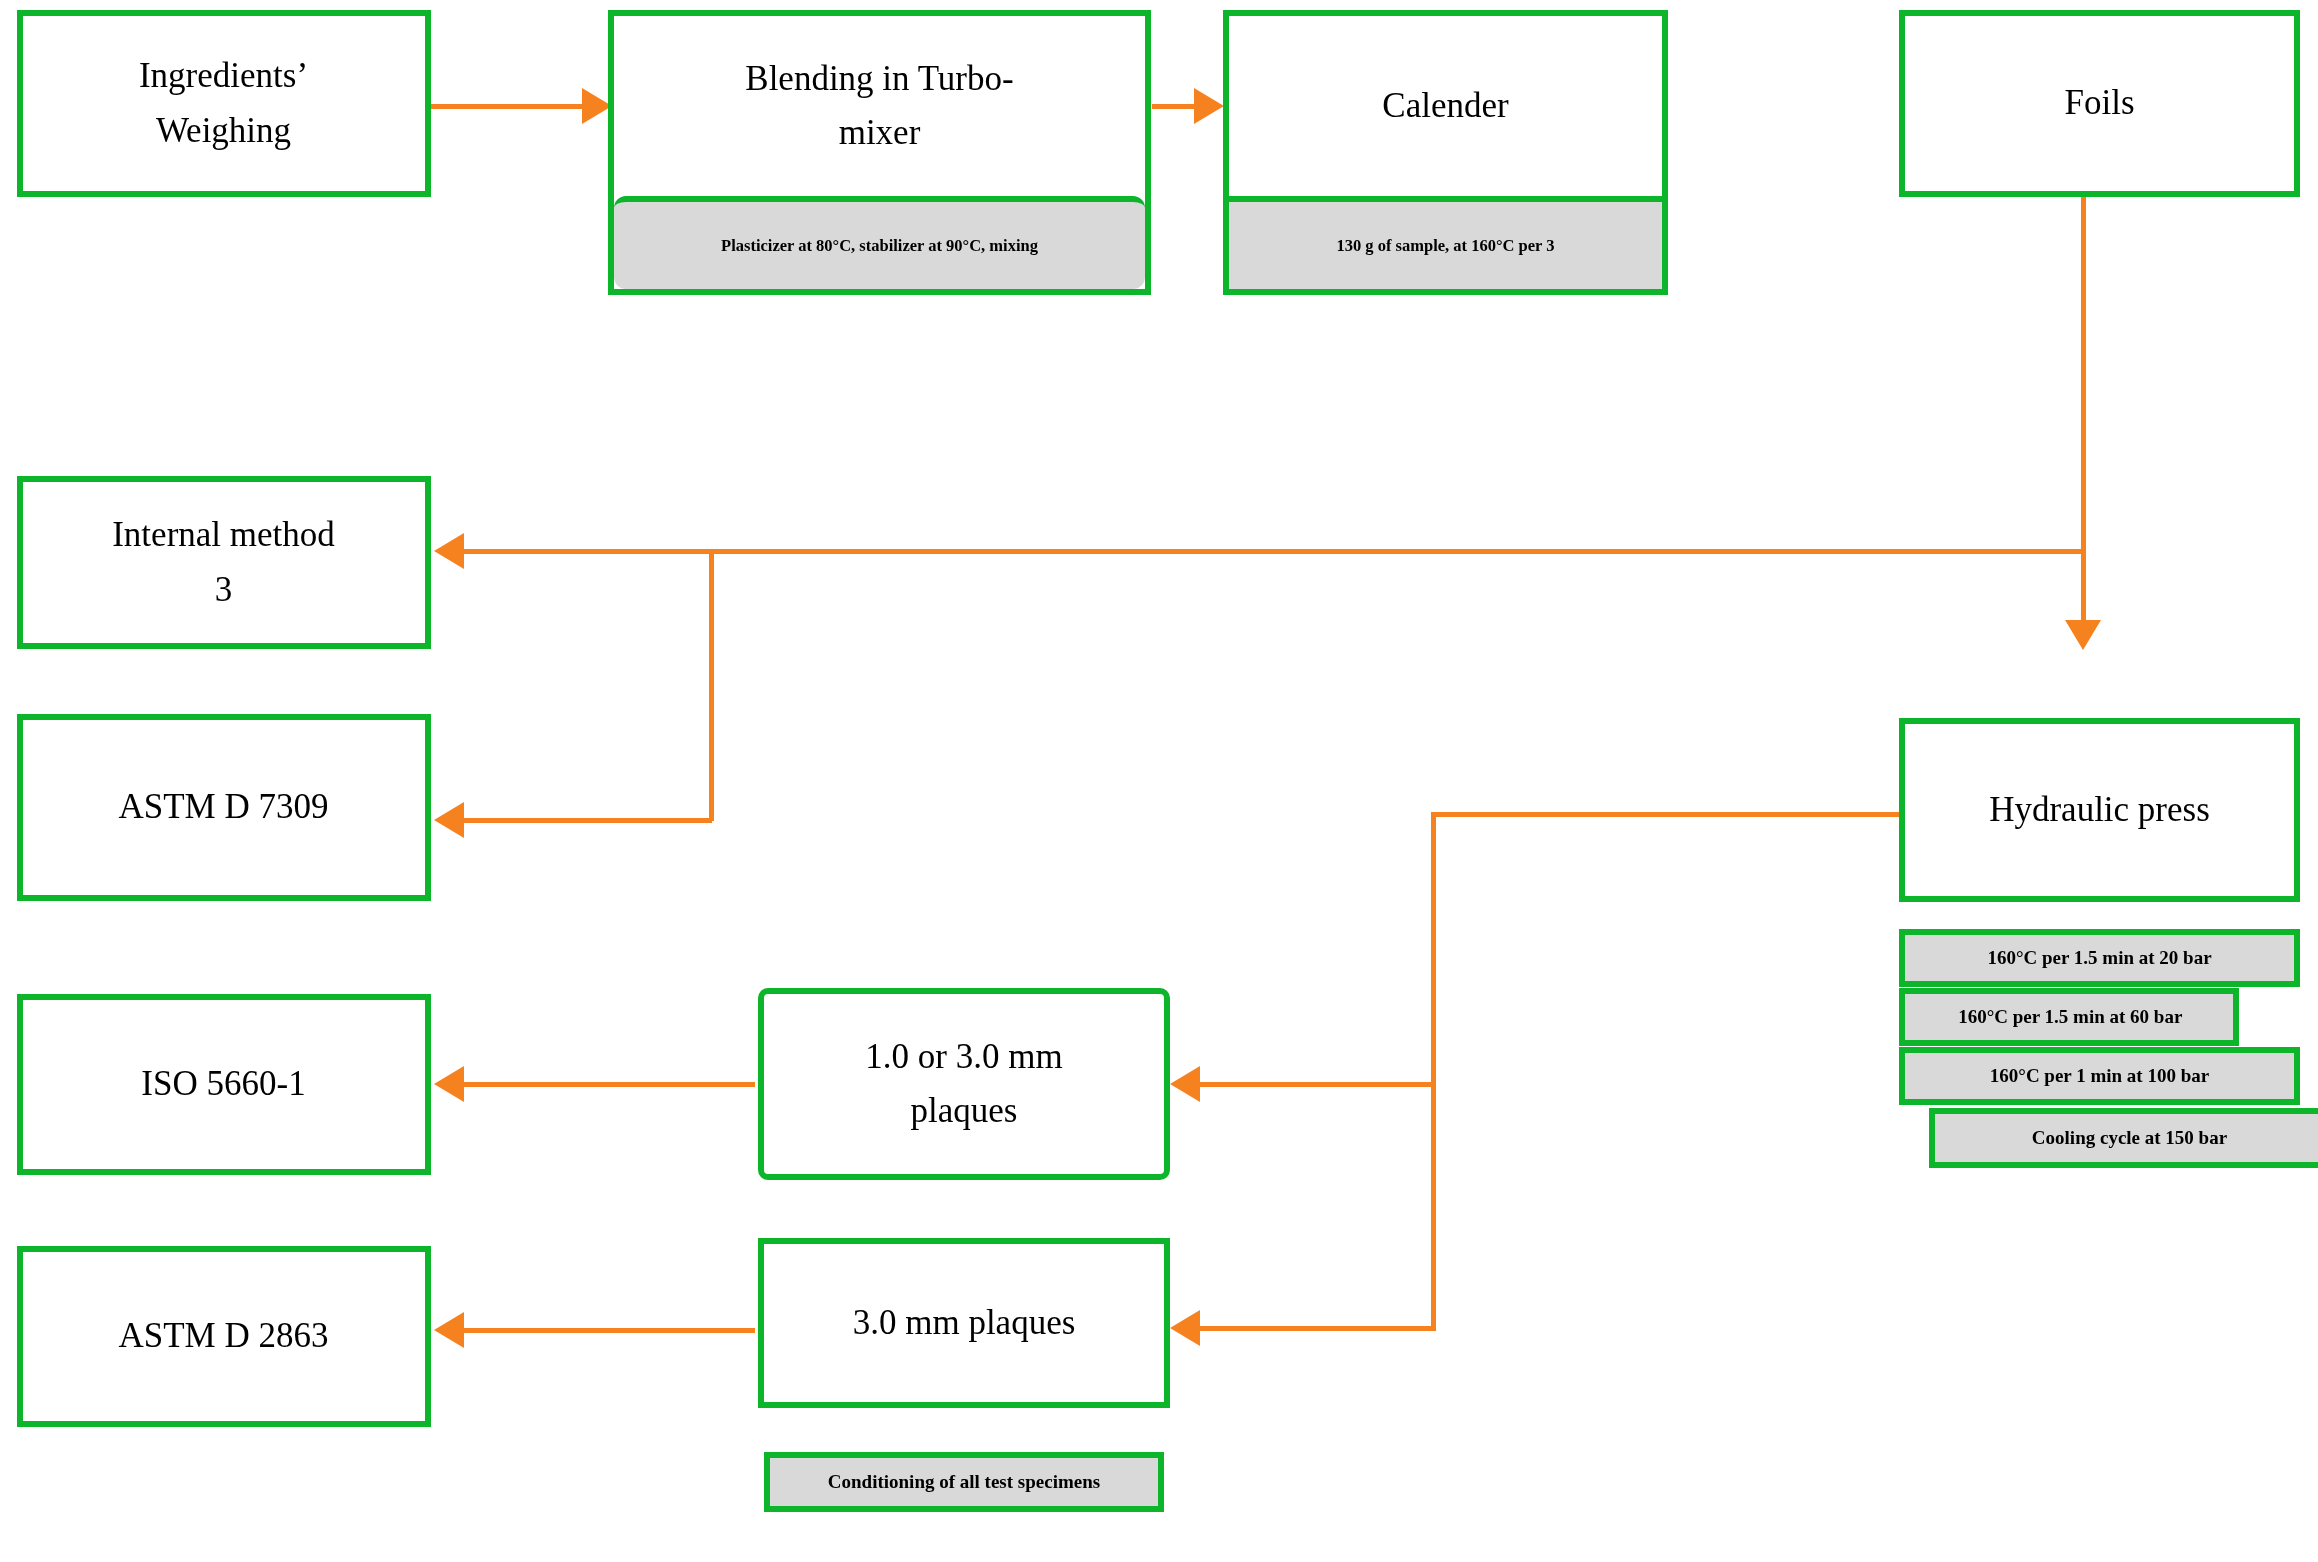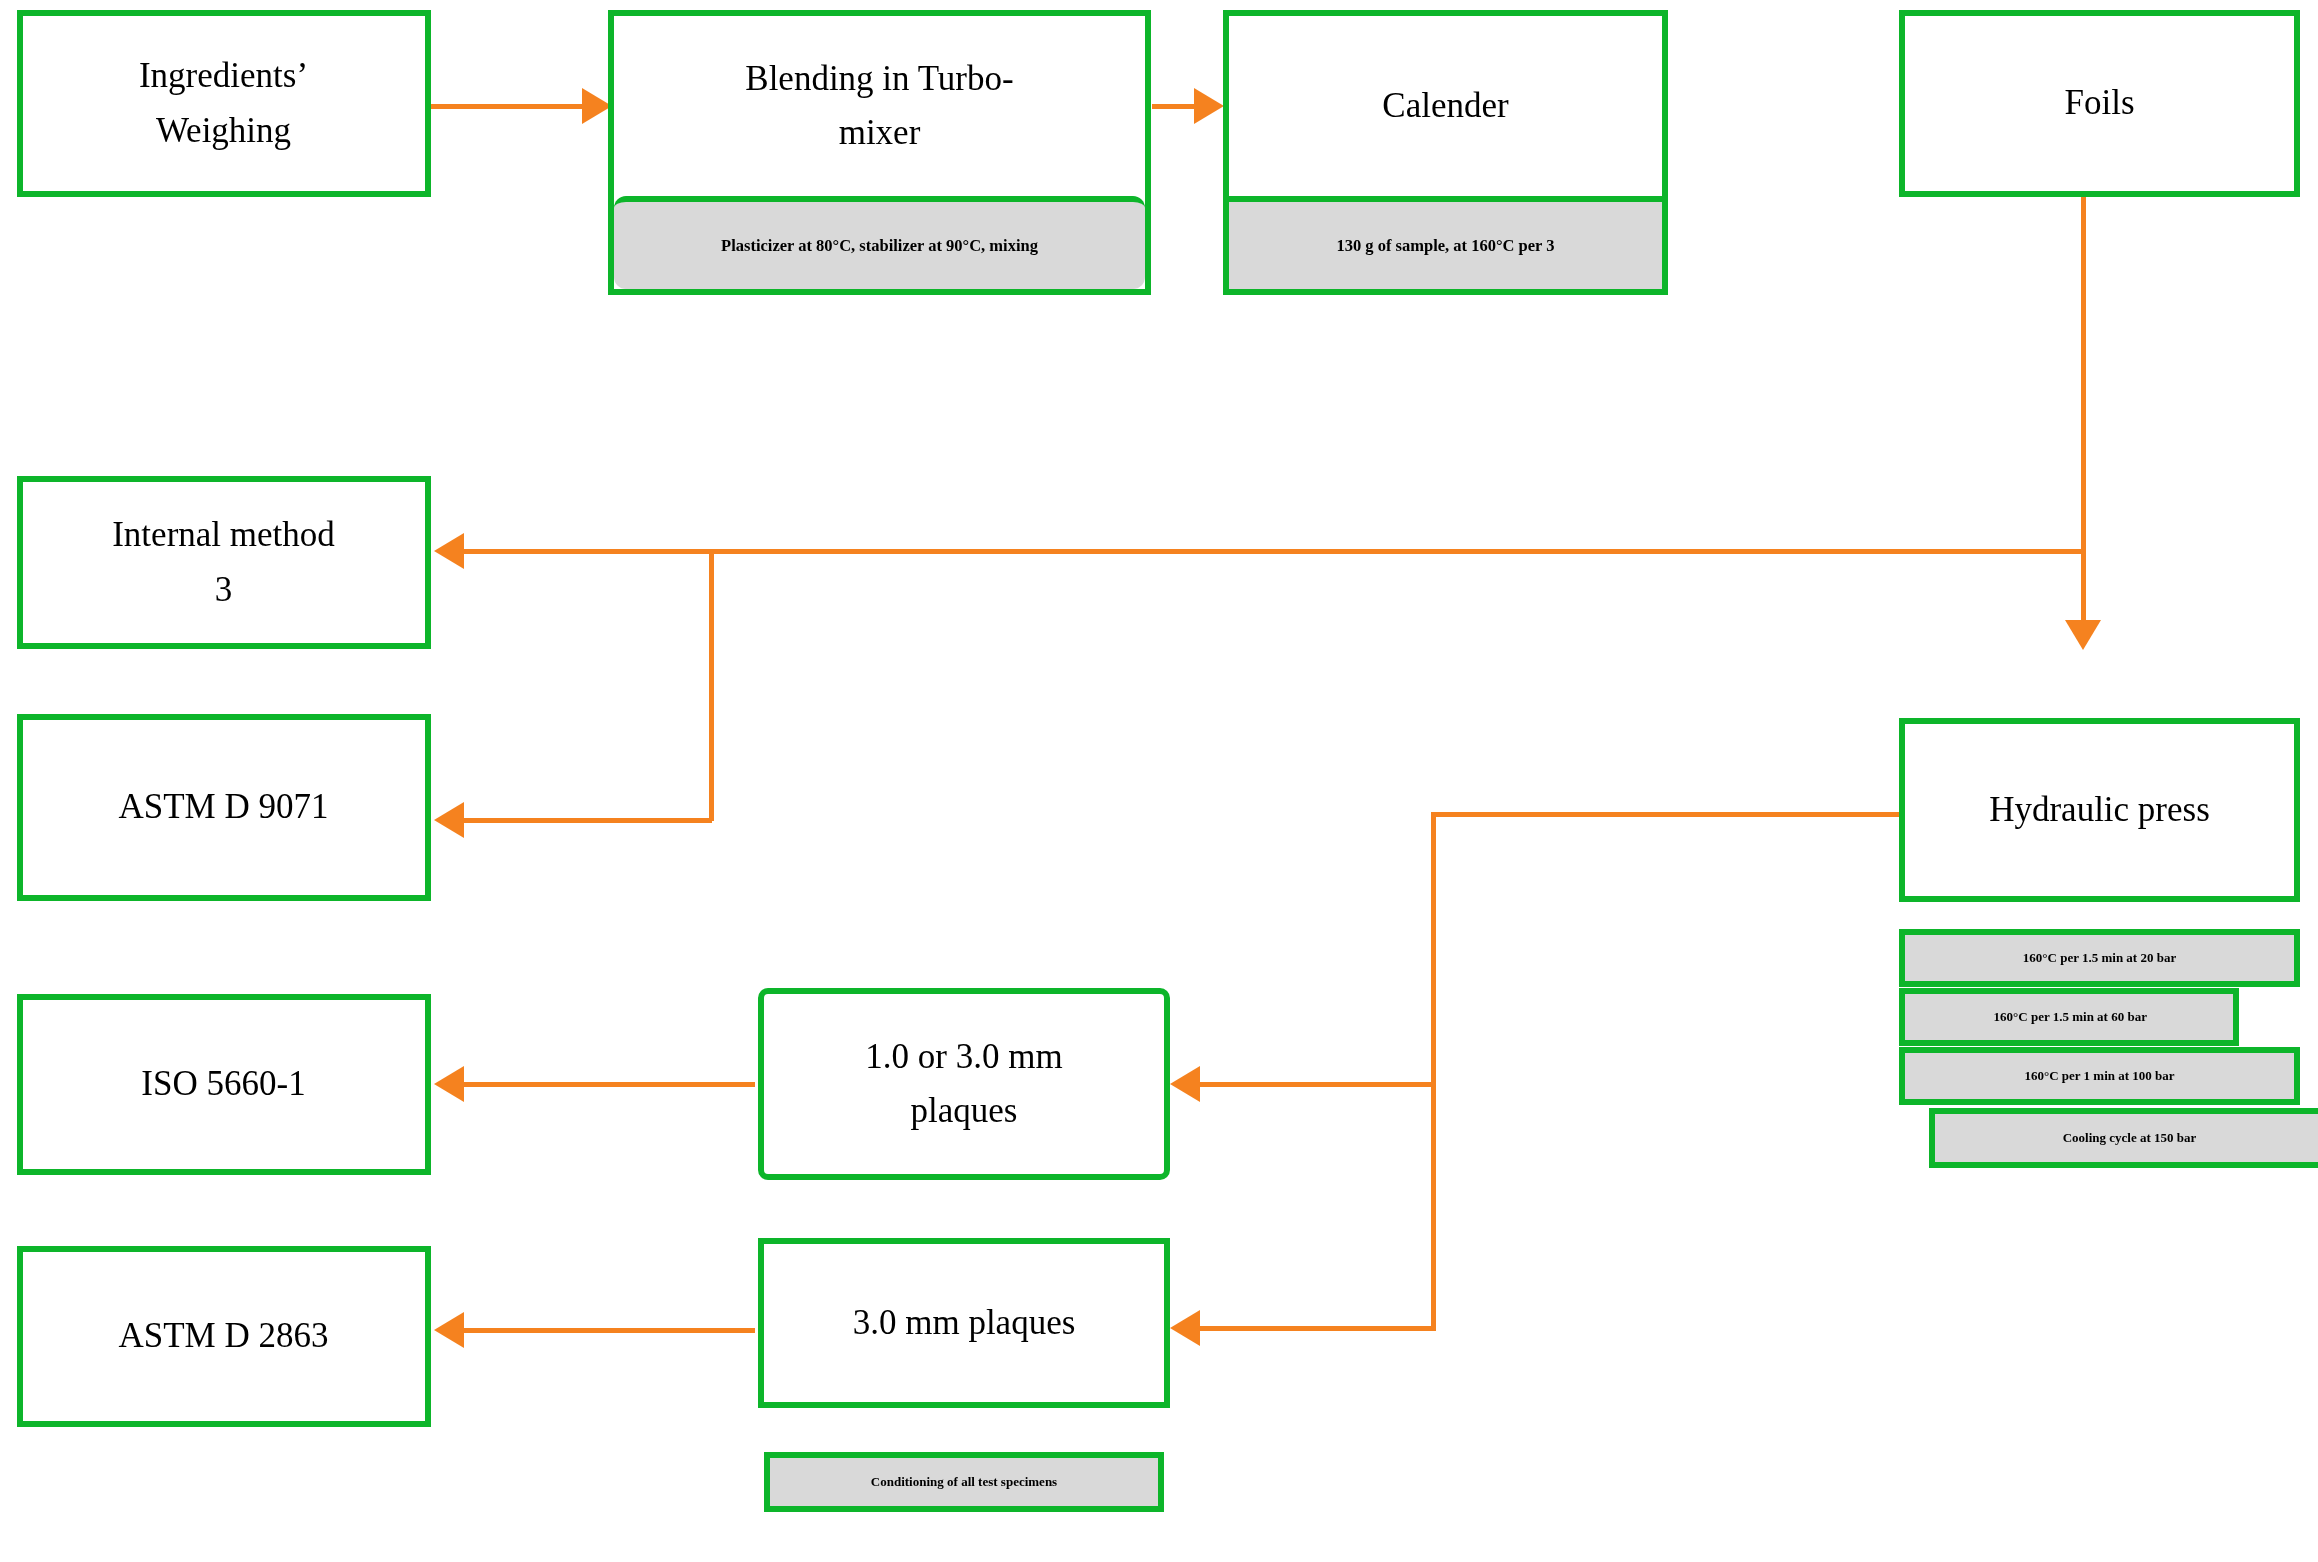--- a/index.html
+++ b/index.html
@@ -56,21 +56,21 @@
 
   
   .param {
     position: absolute;
     box-sizing: border-box;
     border: 6px solid #0db52a;
     background: #d9d9d9;
     color: #000000;
     font-family: "Liberation Serif", "DejaVu Serif", serif;
     font-weight: bold;
-    font-size: 13px;
+    font-size: 19px;
     display: flex;
     align-items: center;
     justify-content: center;
     text-align: center;
     padding: 0 5.5px;
   }
 
   
   .hline, .vline {
     position: absolute;
@@ -139,21 +139,21 @@
   <div class="vline" style="left:709px; top:549px; height:272px;"></div>
   <div class="hline" style="left:464px; top:818px; width:248px;"></div>
   <div class="arrow left" style="left:434px; top:802px;"></div>
 
   <div class="node" style="left:16.5px; top:476px; width:414px; height:173px;">
     <div class="title">Internal method
 3</div>
   </div>
 
   <div class="node" style="left:16.5px; top:714px; width:414px; height:187px;">
-    <div class="title">ASTM D 9071</div>
+    <div class="title">ASTM D 7309</div>
   </div>
 
   <div class="node" style="left:16.5px; top:994px; width:414px; height:181px;">
     <div class="title">ISO 5660-1</div>
   </div>
 
   <div class="node" style="left:16.5px; top:1246px; width:414px; height:181px;">
     <div class="title">ASTM D 2863</div>
   </div>
 

